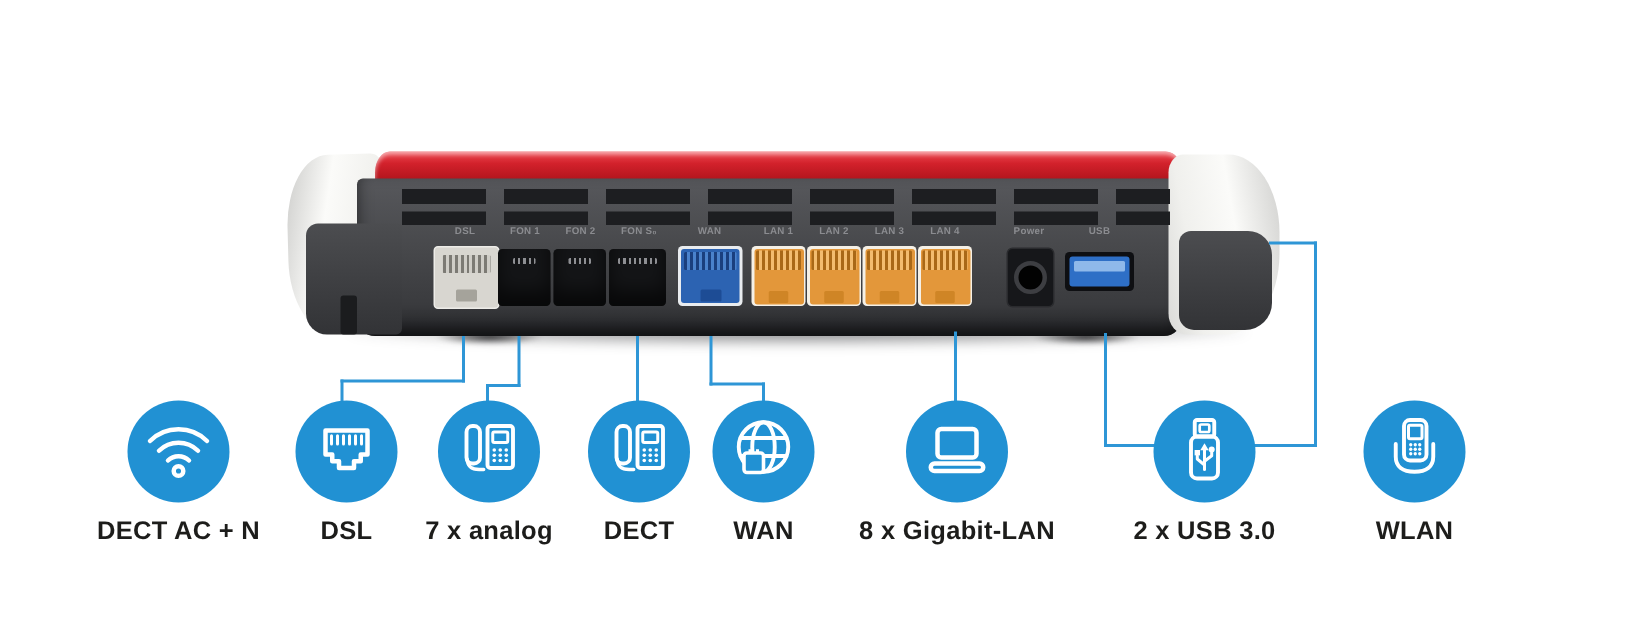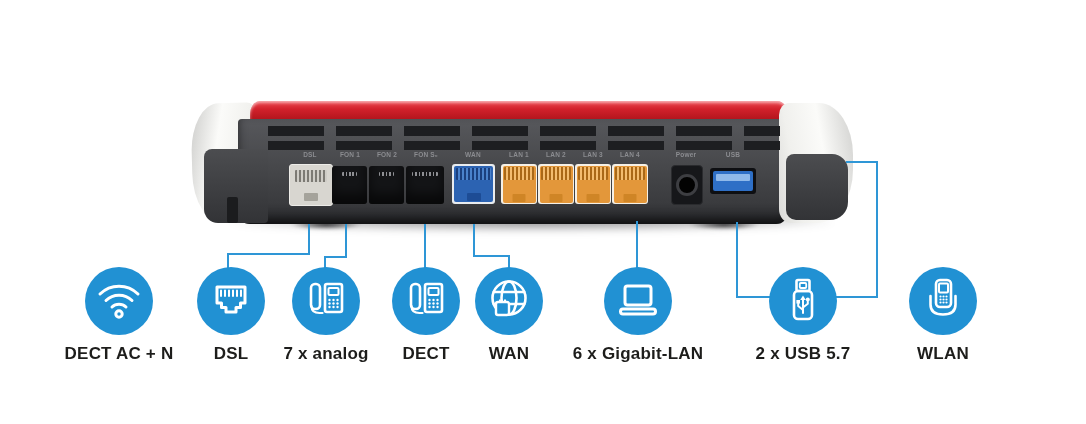--- a/index.html
+++ b/index.html
@@ -284,42 +284,42 @@
 
   <div class="feature" style="left:638px">
     <div class="circle">
       <svg viewBox="0 0 68 68">
         <g fill="none" stroke="#ffffff" stroke-width="3" stroke-linejoin="round" stroke-linecap="round">
           <rect x="21" y="19" width="26" height="19" rx="2.5"></rect>
           <rect x="16.5" y="42" width="35" height="5" rx="2.5"></rect>
         </g>
       </svg>
     </div>
-    <div class="flabel">6 x Gigabit-LAN</div>
+    <div class="flabel">8 x Gigabit-LAN</div>
   </div>
 
   <div class="feature" style="left:803px">
     <div class="circle">
       <svg viewBox="0 0 68 68">
         <g fill="none" stroke="#ffffff" stroke-linejoin="round" stroke-linecap="round">
           <rect x="27.5" y="13" width="13" height="11" rx="1.5" stroke-width="2.6"></rect>
           <rect x="30.8" y="16" width="6.4" height="5" rx="1" stroke-width="1.8"></rect>
           <rect x="25" y="24" width="18" height="28" rx="4" stroke-width="2.6"></rect>
           <path d="M34 31 V46" stroke-width="2"></path>
           <path d="M34 43 L29.2 39 V36.8" stroke-width="2"></path>
           <path d="M34 40.5 L38.8 36.8 V34.6" stroke-width="2"></path>
         </g>
         <g fill="#ffffff" stroke="none">
           <path d="M34 28.5 l -2.8 4.6 h 5.6 Z"></path>
           <rect x="27.4" y="33" width="3.6" height="3.6"></rect>
           <circle cx="38.8" cy="32.6" r="2"></circle>
         </g>
       </svg>
     </div>
-    <div class="flabel">2 x USB 5.7</div>
+    <div class="flabel">2 x USB 3.0</div>
   </div>
 
   <div class="feature" style="left:943px">
     <div class="circle">
       <svg viewBox="0 0 68 68">
         <g fill="none" stroke="#ffffff" stroke-linejoin="round" stroke-linecap="round">
           <rect x="27" y="13" width="15" height="27" rx="4" stroke-width="2.6"></rect>
           <rect x="30" y="16.5" width="9" height="9" rx="1" stroke-width="2"></rect>
           <path d="M21.5 29 V37.5 C21.5 44 26 47.5 34 47.5 C42 47.5 46.5 44 46.5 37.5 V29" stroke-width="2.6"></path>
         </g>

